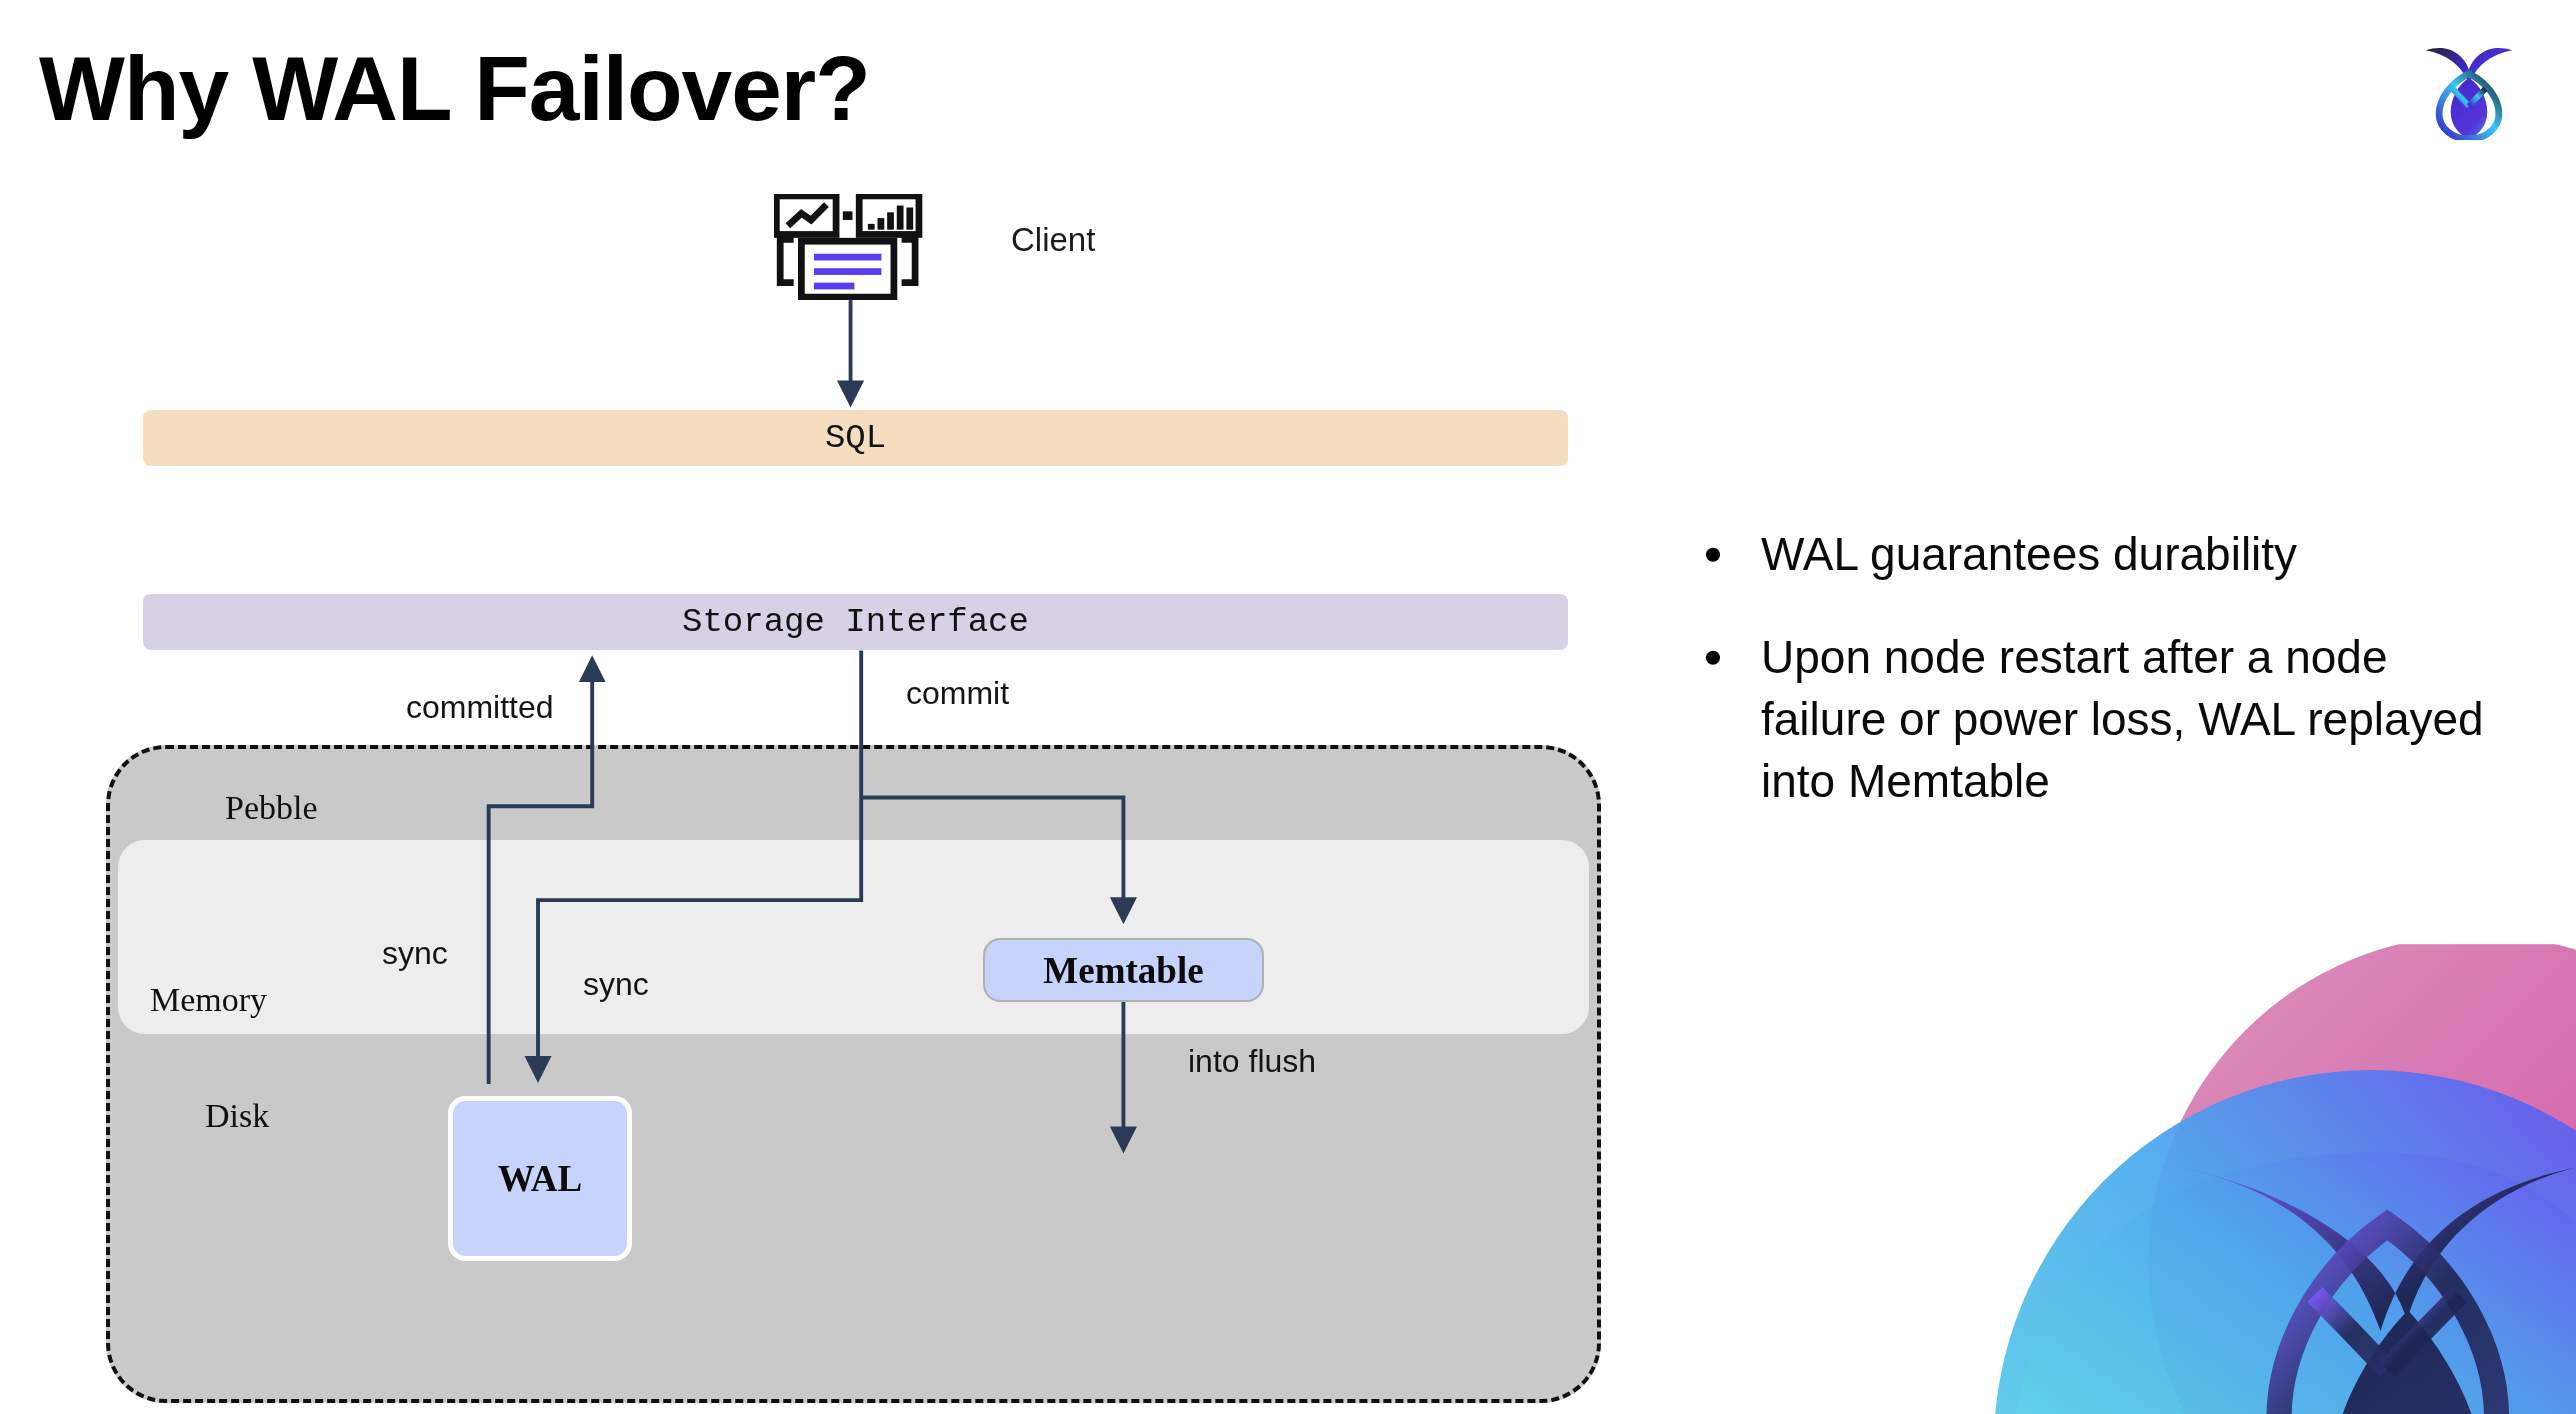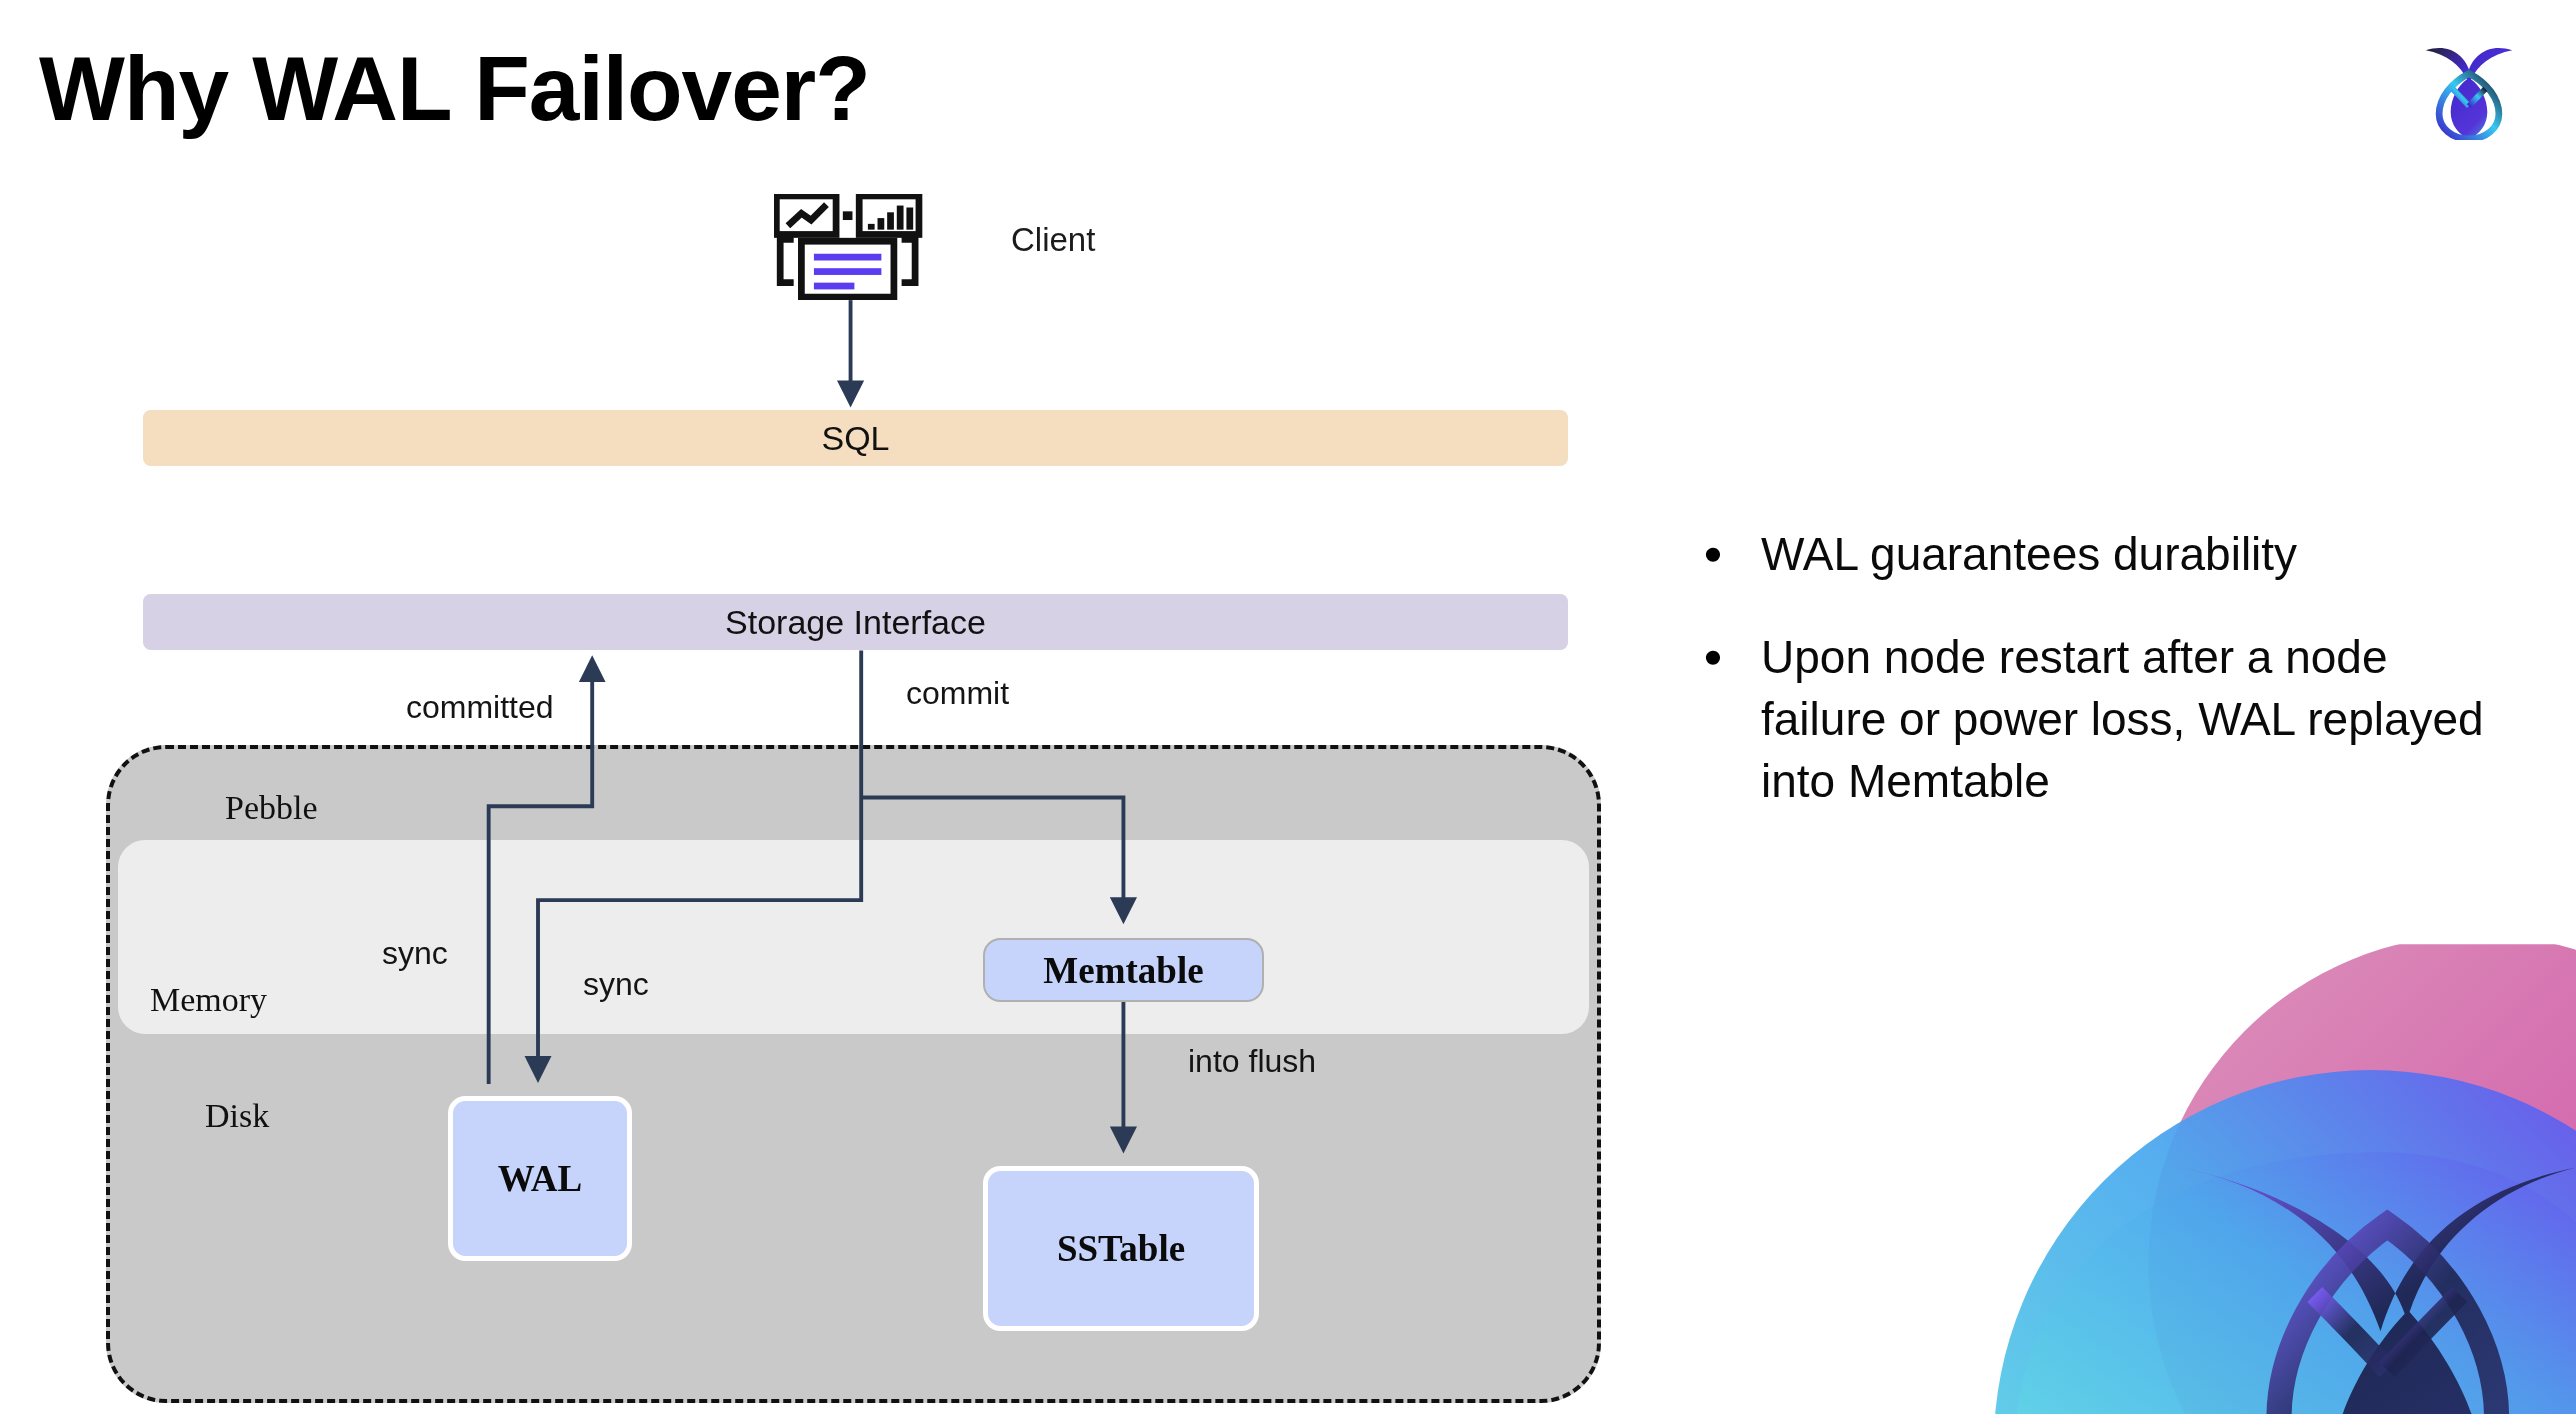--- a/index.html
+++ b/index.html
@@ -32,21 +32,21 @@
   #client-label{
     position:absolute;left:1011px;top:221px;
     font-size:33px;color:#1b1b1b;font-family:"Liberation Sans", sans-serif;
   }
 
   
   .layer-bar{
     position:absolute;left:143px;width:1425px;height:56px;
     border-radius:7.7px;
     display:flex;align-items:center;justify-content:center;
-    font-family:Liberation Sans, sans-serif;
+    font-family:Liberation Mono, monospace;
     font-size:34px;color:#111111;
   }
   #bar-sql{top:410px;background:#f5debf;}
   #bar-kv{top:503px;background:#b9dedd;}
   #bar-storage{top:594px;background:#d7d1e5;}
 
   
   #pebble{
     position:absolute;left:106px;top:745px;width:1495px;height:658px;
     background:#c9c9c9;border:4.8px dashed #111111;border-radius:60px;
@@ -235,23 +235,20 @@
         <path d="M 1161 1023 L 1161 1185" marker-end="url(#arrowhead)"></path>
       </g>
     </svg>
 
     <div class="node-box" id="node-memtable">
       <span>Memtable</span>
     </div>
     <div class="node-box" id="node-wal">
       <span>WAL</span>
     </div>
-    <div class="node-box" id="node-sstable">
-      <span>SSTable</span>
-    </div>
 
     <div class="arrow-label" id="lbl-committed">committed</div>
     <div class="arrow-label" id="lbl-commit">commit</div>
     <div class="arrow-label" id="lbl-sync-1">sync</div>
     <div class="arrow-label" id="lbl-sync-2">sync</div>
     <div class="arrow-label" id="lbl-asyncflush">into flush</div>
   </div>
 
   <div id="bullets">
     <div class="bullet-row">

